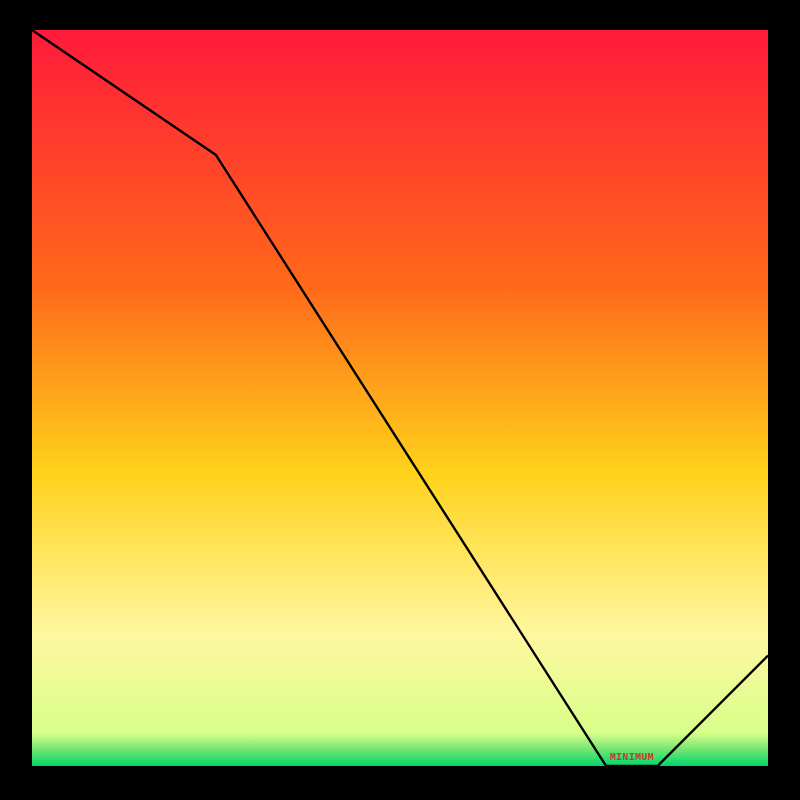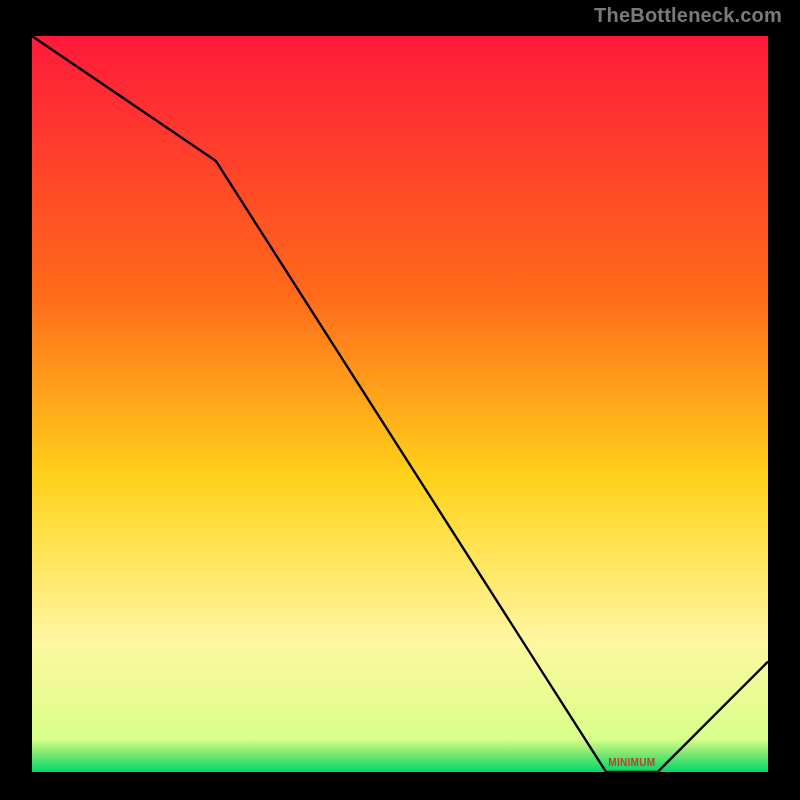--- a/index.html
+++ b/index.html
@@ -23,25 +23,26 @@
     right: 18px;
     color: #7a7a7a;
     font-size: 20px;
     font-weight: 600;
     letter-spacing: 0.2px;
     user-select: none;
   }
   .plot-frame {
     position: absolute;
     left: 28px;
-    top: 32px;
+    top: 26px;
     width: 744px;
     height: 744px;
     border: 4px solid #000;
     box-sizing: border-box;
+    font-family: Liberation Mono, monospace;
   }
   .plot-inner {
     position: absolute;
     inset: 0;
   }
   svg {
     display: block;
   }
   .line {
     fill: none;
@@ -53,21 +54,20 @@
     font-size: 10px;
     font-weight: 700;
     fill: #c63a2b;
     letter-spacing: 0.3px;
   }
 </style>
 </head>
 <body>
 
 <div class="outer">
-  <div class="watermark">TheBottleneck.com</div>
 
   <div class="plot-frame">
     <div class="plot-inner">
       <svg id="plot-svg" viewBox="0 0 736 736" width="736" height="736">
         <defs>
           <linearGradient id="bg-grad" x1="0" y1="0" x2="0" y2="1">
               <stop offset="0%" stop-color="#ff1a3a"></stop>
               <stop offset="35%" stop-color="#ff6a1a"></stop>
               <stop offset="60%" stop-color="#ffd21a"></stop>
               <stop offset="82%" stop-color="#fff7a0"></stop>

